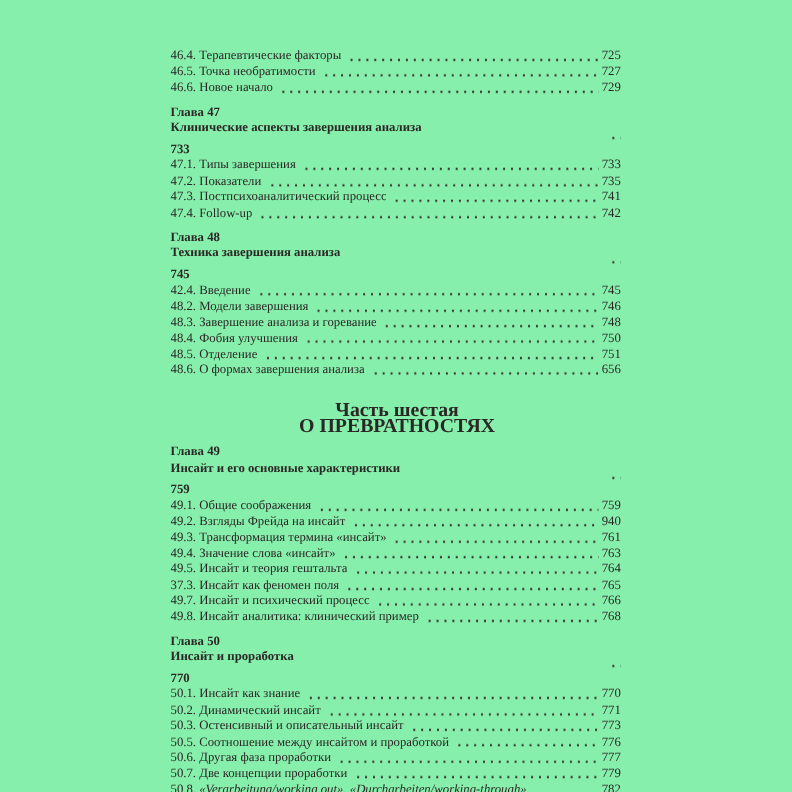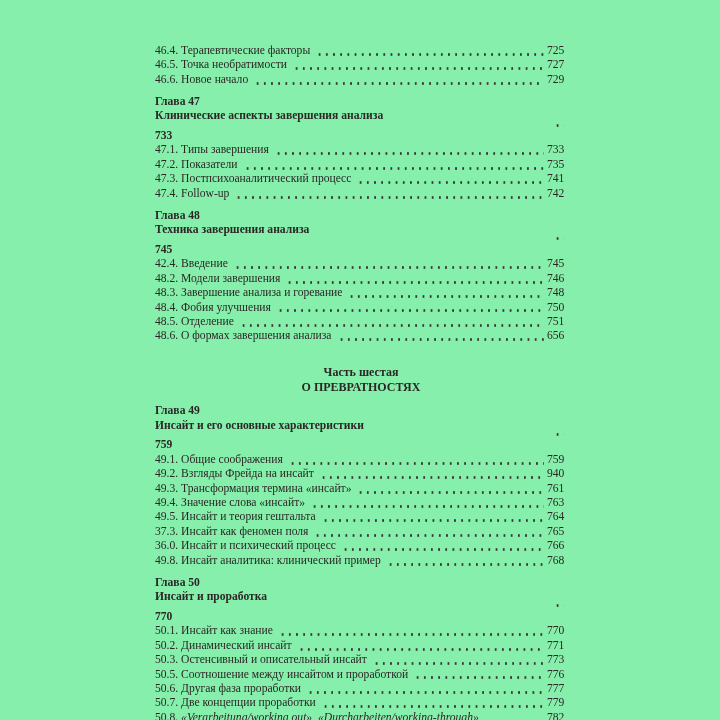--- a/index.html
+++ b/index.html
@@ -53,21 +53,21 @@
     font-weight: bold;
     margin-top: 7.5px;
   }
   .chapter-title-row {
     font-weight: bold;
     flex-direction: column;
   }
   .part {
     text-align: center;
     font-weight: bold;
-    font-size: 12px;
+    font-size: 18px;
     line-height: 15.2px;
     margin: 21px 0 9px 0;
   }
   .em { font-style: italic; }
 </style>
 </head>
 <body>
 
 <div class="page">
   <div class="toc">
@@ -182,21 +182,21 @@
         <span class="title">49.5. Инсайт и теория гештальта</span>
         <span class="leader"></span>
         <span class="pagenum">764</span>
       </div>
       <div class="row entry">
         <span class="title">37.3. Инсайт как феномен поля</span>
         <span class="leader"></span>
         <span class="pagenum">765</span>
       </div>
       <div class="row entry">
-        <span class="title">36.0. Инсайт и психический процесс</span>
+        <span class="title">49.7. Инсайт и психический процесс</span>
         <span class="leader"></span>
         <span class="pagenum">766</span>
       </div>
       <div class="row entry">
         <span class="title">49.8. Инсайт аналитика: клинический пример</span>
         <span class="leader"></span>
         <span class="pagenum">768</span>
       </div>
       <div class="row chapter-label">Глава 50</div>
       <div class="row chapter-title-row">

